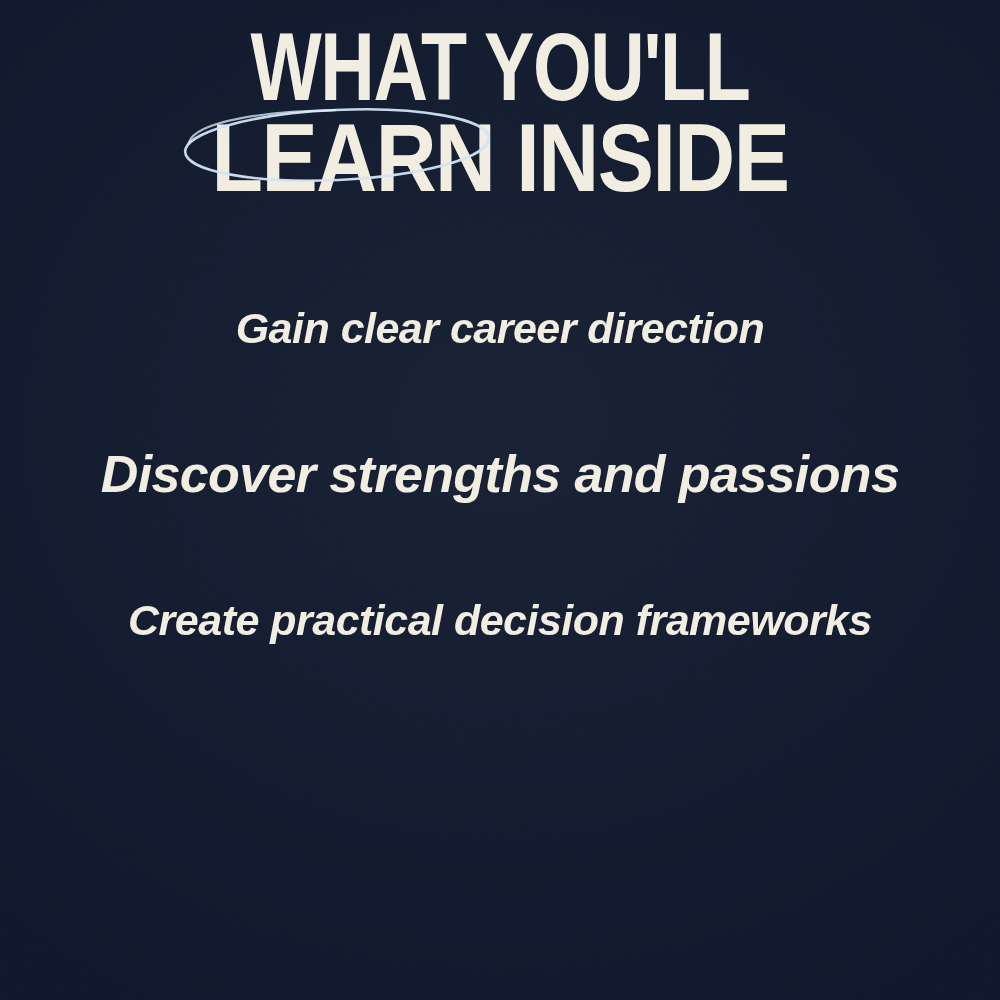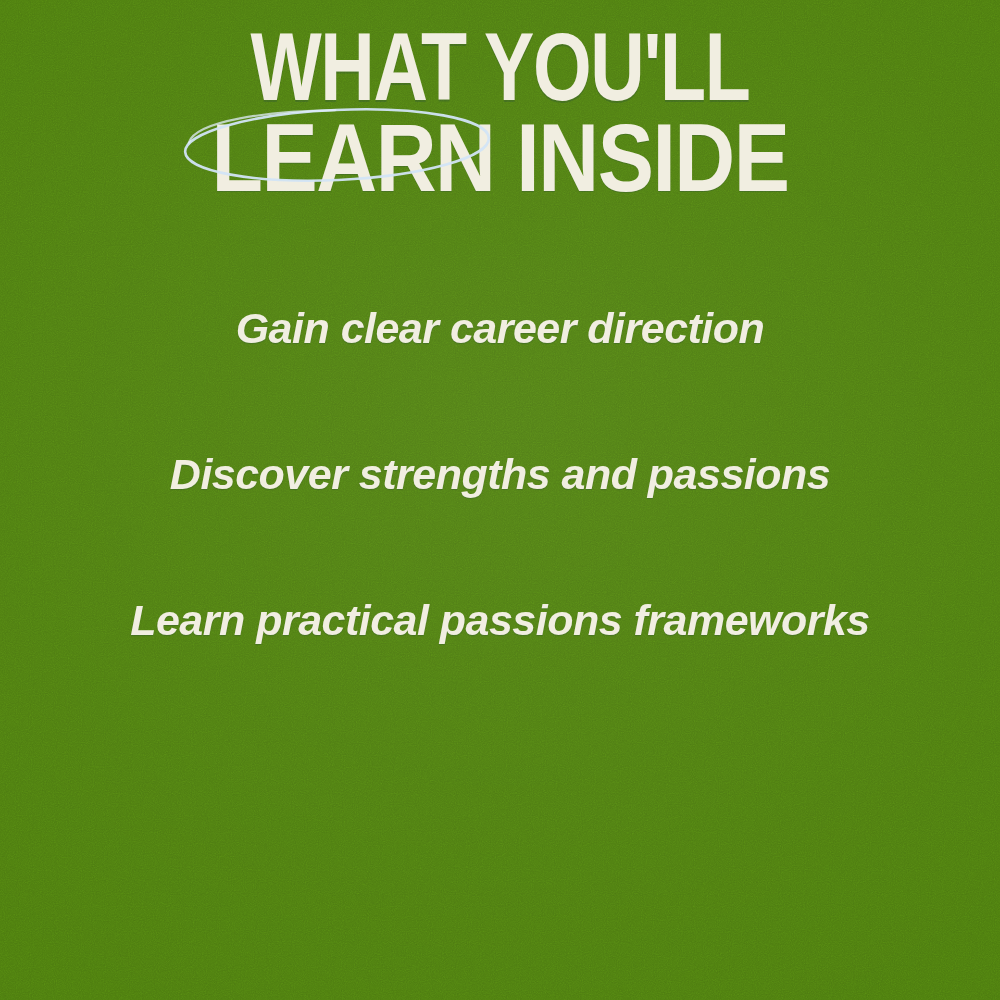--- a/index.html
+++ b/index.html
@@ -117,29 +117,29 @@
     font-style: italic;
     font-size: 43px;
     letter-spacing: -0.012em;
     line-height: 1.04;
     white-space: nowrap;
     text-shadow: 0 1px 1px rgba(10,40,85,0.20);
     margin-top: 31px;
   }
 
   #benefit-text-0 { font-size: 43px; }
-  #benefit-text-1 { font-size: 43px; }
+  #benefit-text-1 { font-size: 52px; }
   #benefit-text-2 { font-size: 43px; }
   #benefit-text-3 { font-size: 43px; }
   #benefit-text-4 { font-size: 43px; }
 </style>
 </head>
 <body>
 
-<div id="slide" style="background-color: #4d7c0f;">
+<div id="slide" style="background-color: #0f172a;">
 
   <svg id="grain" xmlns="http://www.w3.org/2000/svg" width="1000" height="1000">
     <defs>
       <filter id="noiseFilter" x="0" y="0" width="100%" height="100%">
         <feTurbulence type="fractalNoise" baseFrequency="0.92" numOctaves="3" stitchTiles="stitch"></feTurbulence>
         <feColorMatrix type="saturate" values="0"></feColorMatrix>
       </filter>
     </defs>
     <rect width="1000" height="1000" filter="url(#noiseFilter)"></rect>
   </svg>
@@ -162,20 +162,20 @@
 
     <div class="benefit-row">
       <span class="benefit-text" id="benefit-text-0" style="color: rgb(241, 238, 225);">Gain clear career direction</span>
     </div>
 
     <div class="benefit-row">
       <span class="benefit-text" id="benefit-text-1" style="color: rgb(241, 238, 225);">Discover strengths and passions</span>
     </div>
 
     <div class="benefit-row">
-      <span class="benefit-text" id="benefit-text-2" style="color: rgb(241, 238, 225);">Learn practical passions frameworks</span>
+      <span class="benefit-text" id="benefit-text-2" style="color: rgb(241, 238, 225);">Create practical decision frameworks</span>
     </div>
 
 
 
   </div>
 
 </div>
 
 </body></html>

